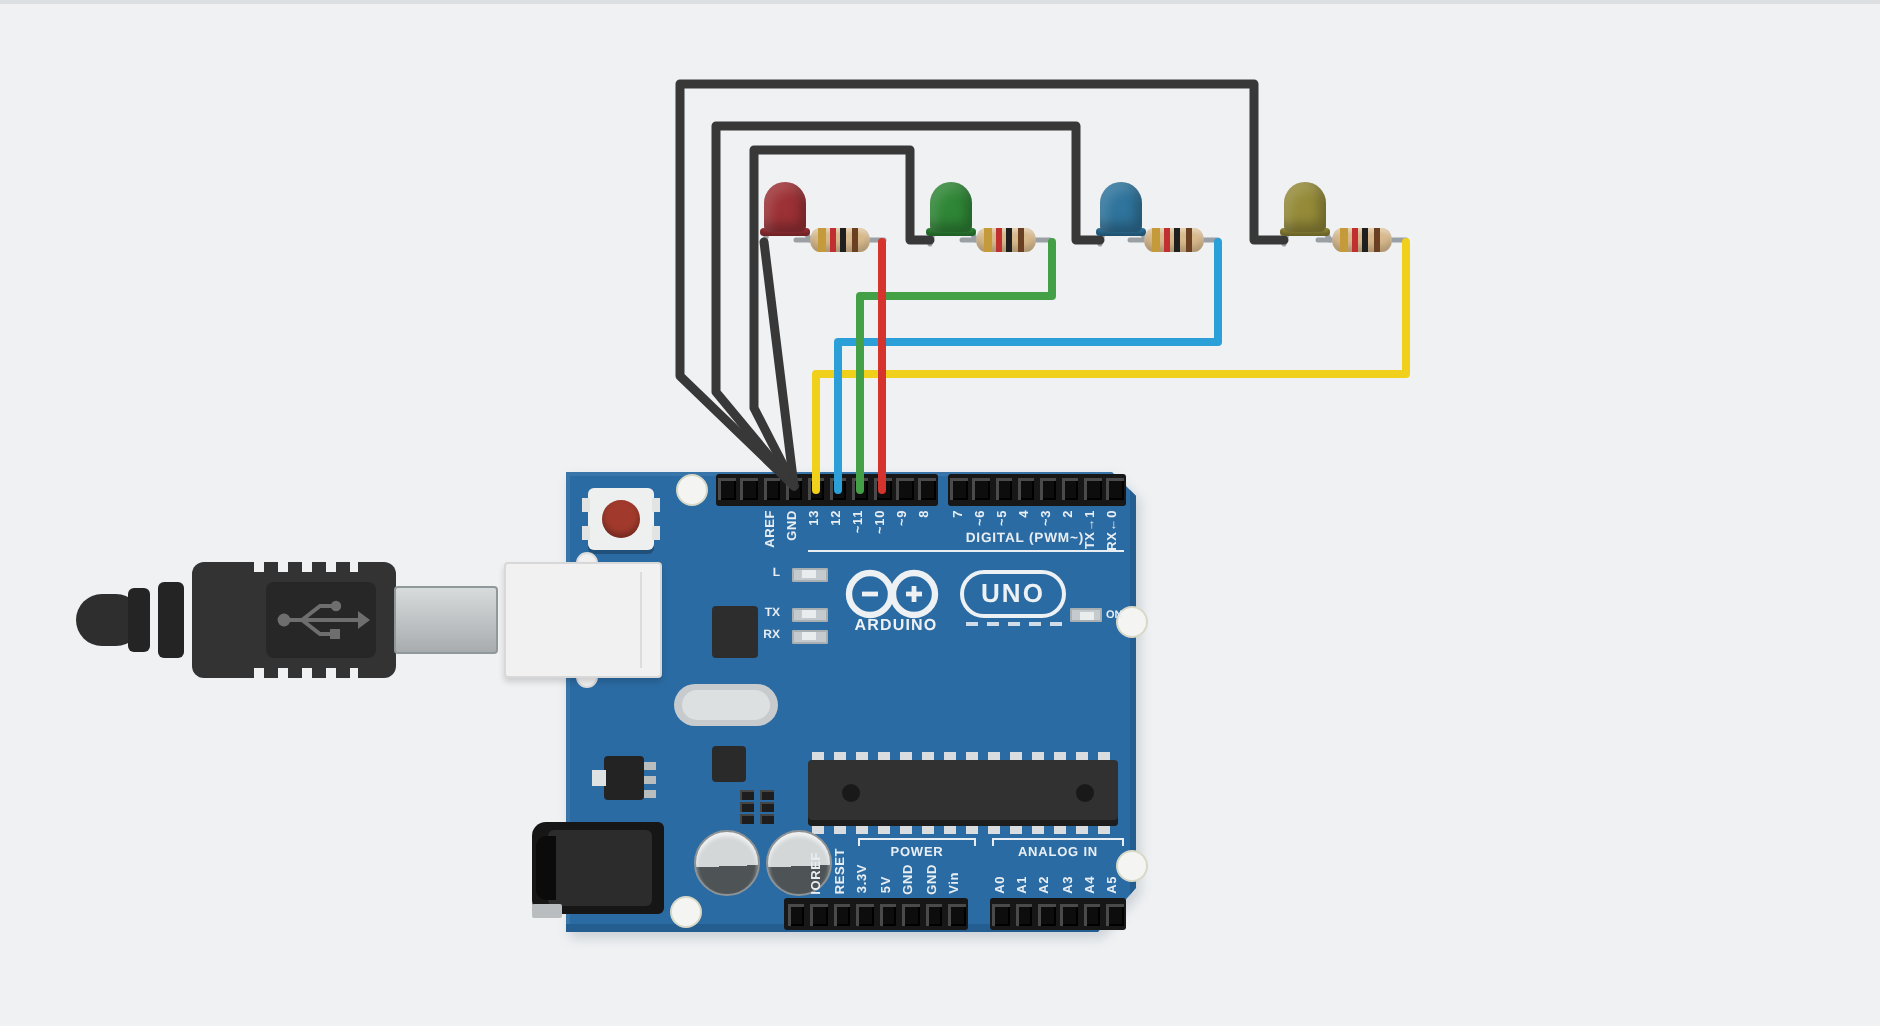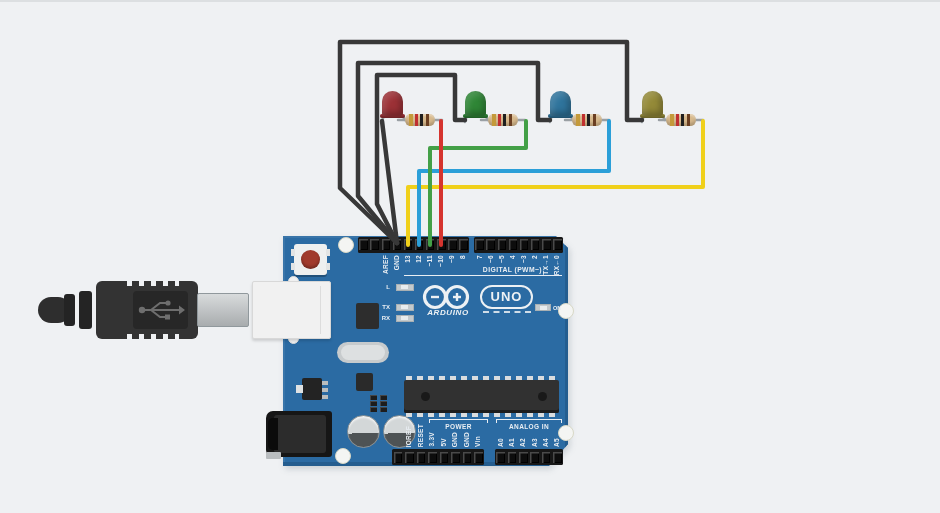--- a/index.html
+++ b/index.html
@@ -57,21 +57,21 @@
   .pjack{position:absolute;left:266px;top:411px;width:66px;height:46px;background:#161616;border-radius:7px 3px 3px 7px;}
   .pjack-in{position:absolute;left:8px;top:4px;width:52px;height:38px;background:#2c2c2c;border-radius:3px;}
   .pjack-cap{position:absolute;left:2px;top:7px;width:10px;height:32px;background:#0b0b0b;border-radius:5px 0 0 5px;}
   .pjack-tab{position:absolute;left:0px;top:41px;width:15px;height:7px;background:#b9bdbf;border-radius:1px;}
 
   
   .uno-badge{position:absolute;left:480px;top:285px;width:53px;height:24px;border:2.5px solid #edf1f4;border-radius:12px;
     color:#edf1f4;font-size:13px;font-weight:bold;letter-spacing:1px;text-align:center;line-height:19px;}
   .uno-dash{position:absolute;left:483px;top:311px;width:48px;border-top:2px dashed rgba(237,241,244,.85);}
   .arduino-word{position:absolute;left:420px;top:308px;width:56px;text-align:center;
-    color:#edf1f4;font-size:8px;font-weight:bold;letter-spacing:.6px;font-style:italic;}
+    color:#edf1f4;font-size:8px;font-weight:bold;letter-spacing:.6px;}
 
   
   .usb-nub{position:absolute;left:38px;top:297px;width:33px;height:26px;border-radius:13px;background:#2e2e2e;}
   .usb-ring1{position:absolute;left:64px;top:294px;width:11px;height:32px;background:#242424;border-radius:3px;}
   .usb-ring2{position:absolute;left:79px;top:291px;width:13px;height:38px;background:#242424;border-radius:3px;}
   .usb-body{position:absolute;left:96px;top:281px;width:102px;height:58px;background:#333;border-radius:6px;}
   .usb-notch{position:absolute;left:127px;width:52px;height:5px;
     background:repeating-linear-gradient(90deg,#eff1f3 0 5px,transparent 5px 12px);}
   .usb-plate{position:absolute;left:133px;top:291px;width:55px;height:38px;background:#272727;border-radius:4px;}
   .usb-metal{position:absolute;left:197px;top:293px;width:52px;height:34px;border-radius:2px;

